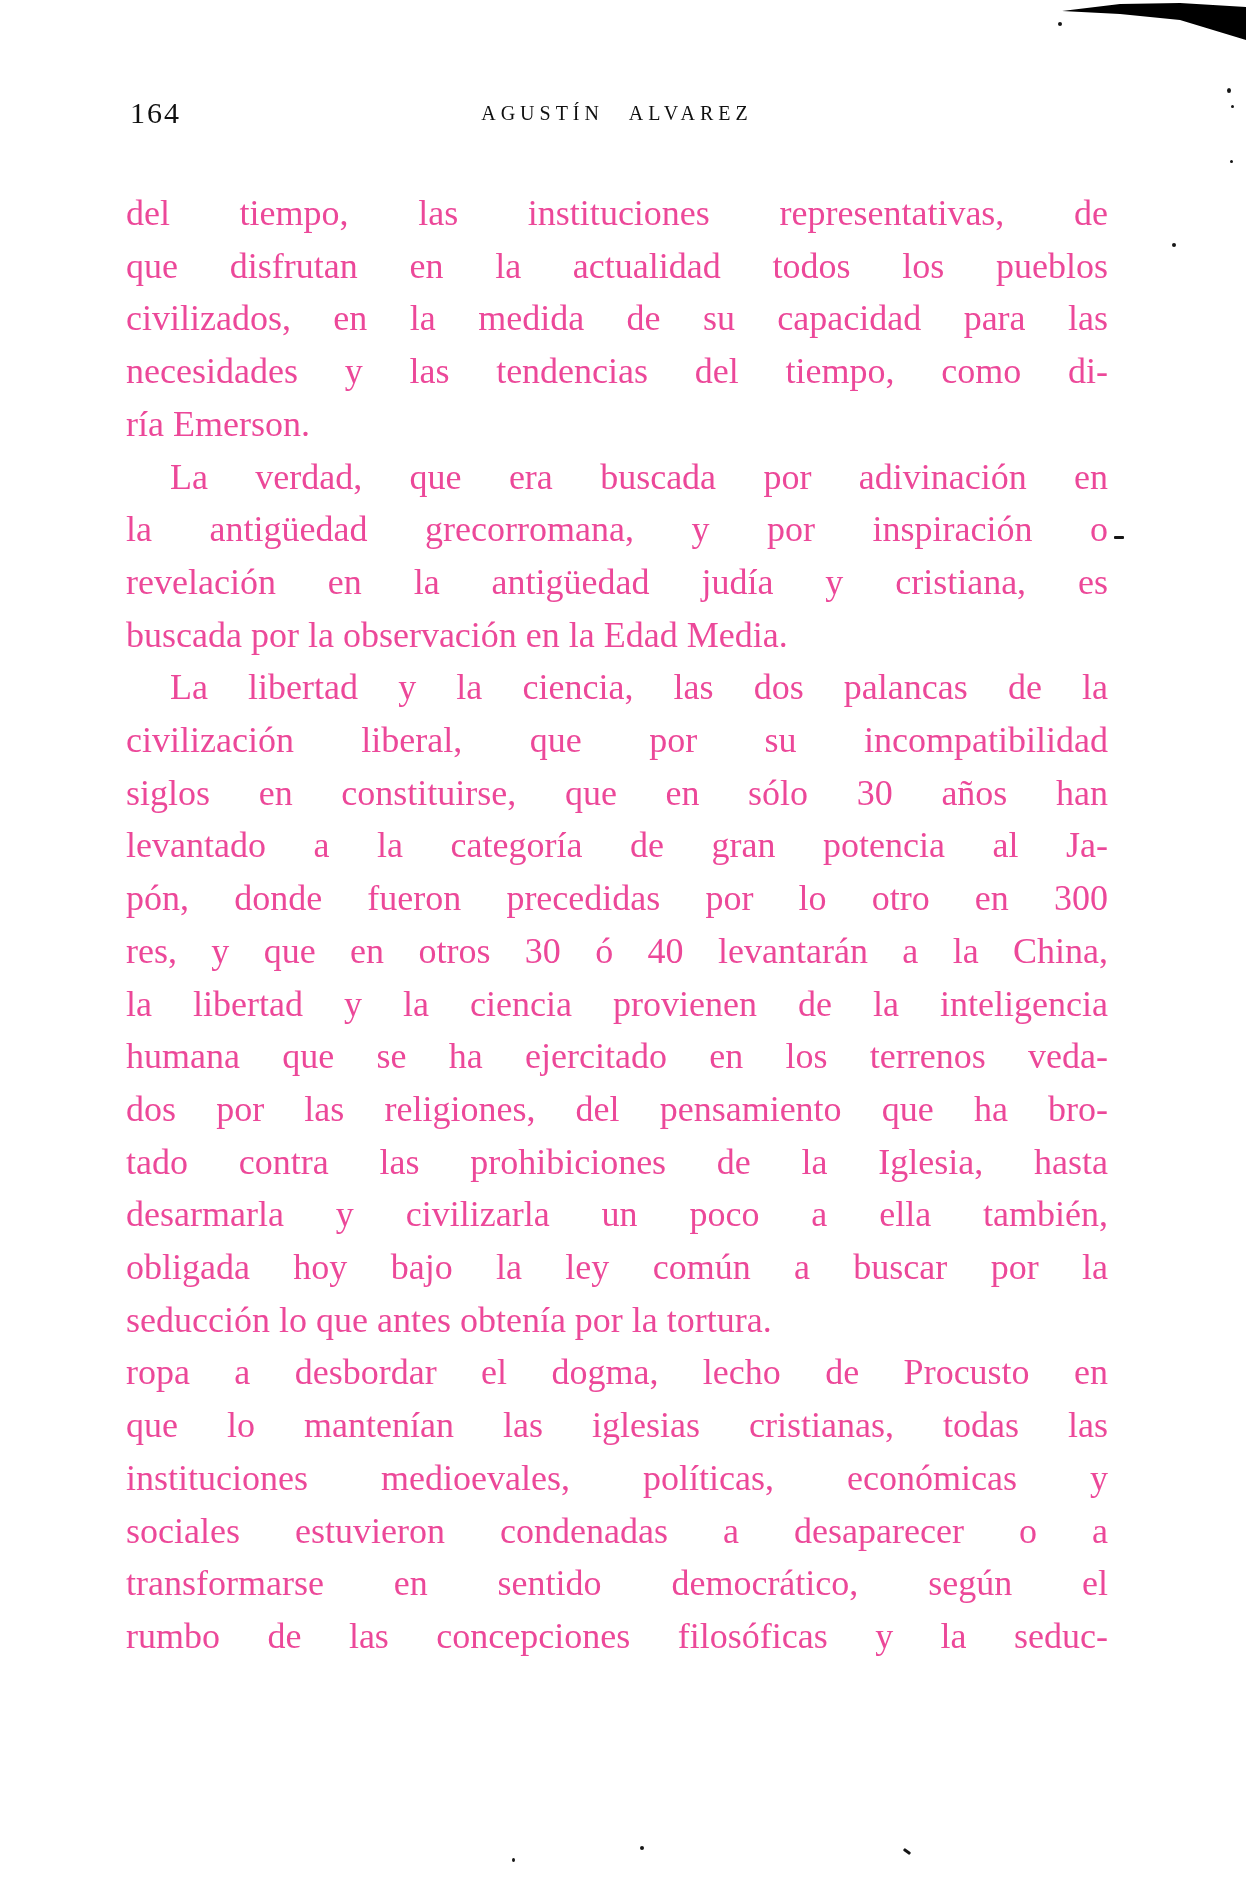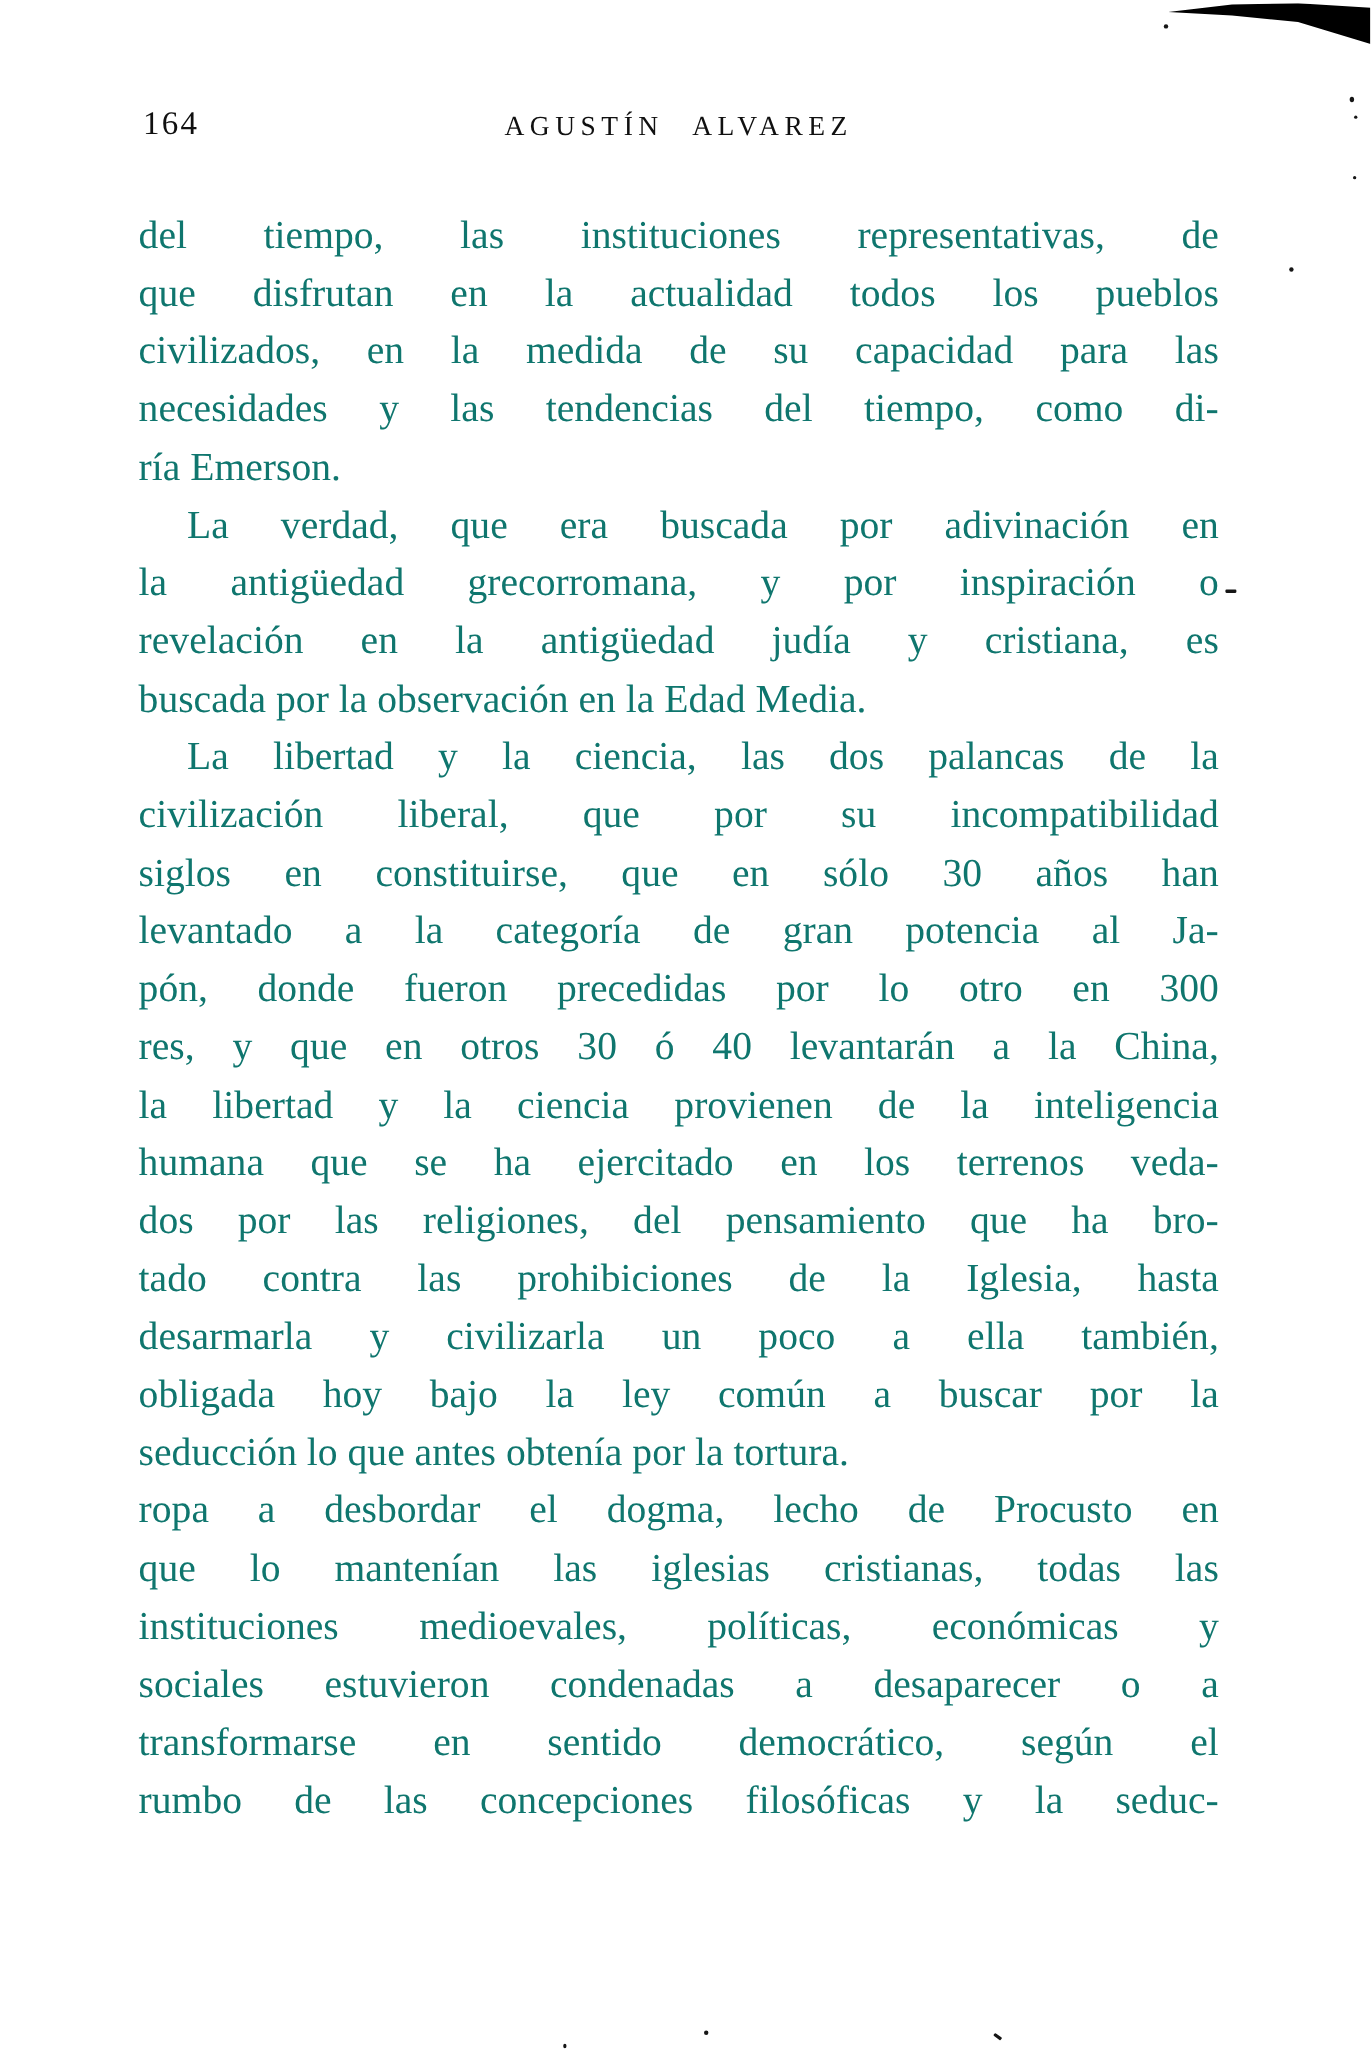--- a/index.html
+++ b/index.html
@@ -25,34 +25,34 @@
     font-size: 30px;
     letter-spacing: 2px;
     color: #101010;
   }
   #running-header {
     position: absolute;
     left: 126px;
     top: 102px;
     width: 982px;
     text-align: center;
-    font-size: 25px;
+    font-size: 20px;
     letter-spacing: 5px;
     word-spacing: 16px;
     color: #101010;
   }
   
   #text-block {
     position: absolute;
     left: 126px;
     top: 187px;
     width: 982px;
     font-size: 36px;
     line-height: 52.7px;
-    color: #0f766e;
+    color: #ec4899;
   }
   .line {
     text-align: justify;
     text-align-last: justify;
     white-space: normal;
   }
   .line.indent {
     text-indent: 44px;
   }
   .line.flush {

